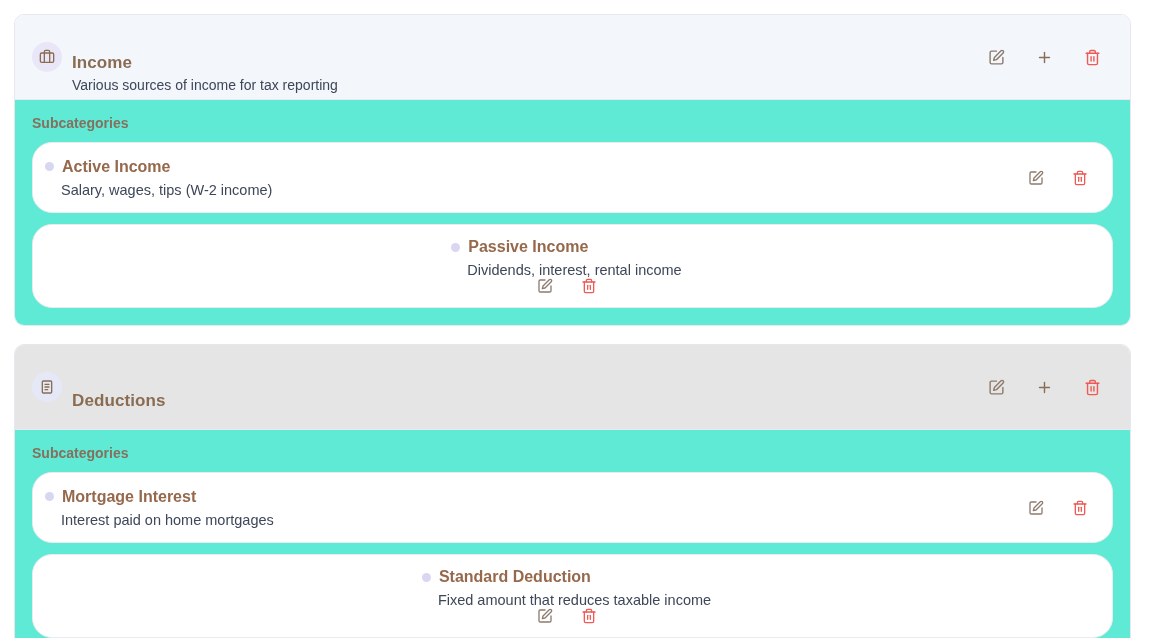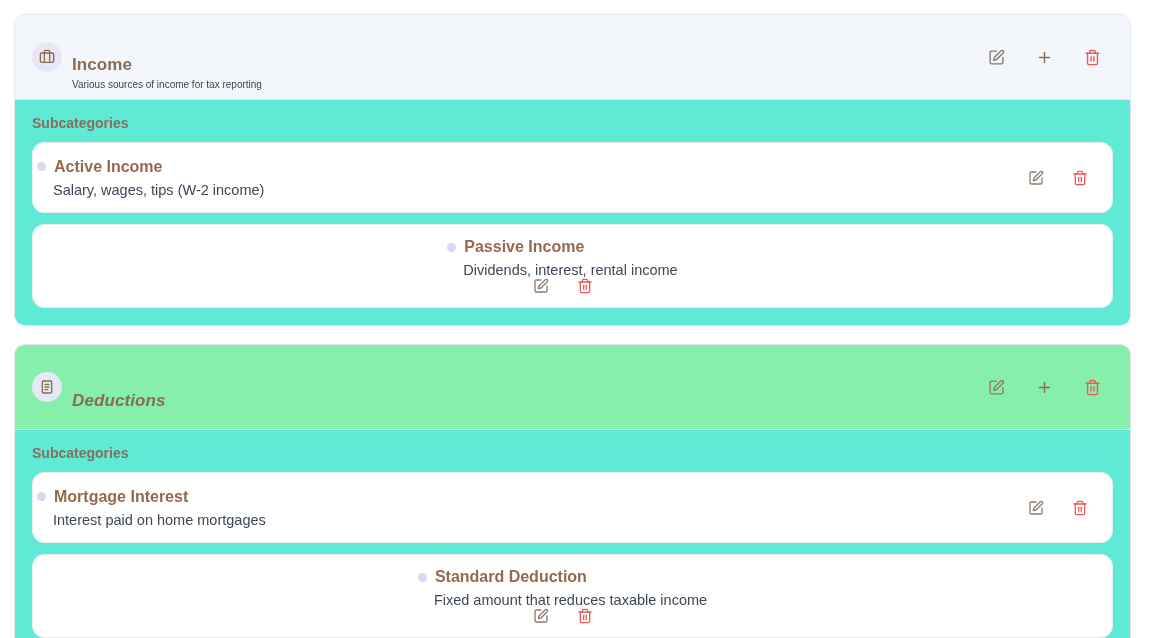--- a/index.html
+++ b/index.html
@@ -21,21 +21,21 @@
     overflow: hidden;
   }
   .card-header {
     display: flex;
     align-items: center;
     padding: 14px 18px 14px 17px;
     height: 85px;
     border-bottom: 1px solid #e9eaf1;
   }
   .card--income .card-header { background: #f3f6fb; }
-  .card--deductions .card-header { background: #86efac; font-style: italic; }
+  .card--deductions .card-header { background: #e5e5e5; }
 
   .icon-circle {
     width: 30px; height: 30px;
     border-radius: 50%;
     display: flex; align-items: center; justify-content: center;
     flex: 0 0 auto;
     color: #8a6c52;
   }
   .card--income .icon-circle { background: #e9e6f7; }
   .card--deductions .icon-circle { background: #e5e9f7; }
@@ -43,21 +43,21 @@
 
   .header-text { margin-left: 10px; flex: 1 1 auto; min-width: 0; }
   .card-title {
     font-size: 17px; font-weight: 700;
     color: #8a6c52;
     letter-spacing: .1px;
     margin-bottom: 4px;
     margin-top: 31px;
   }
   .card-desc {
-    font-size: 10px;
+    font-size: 14px;
     color: #3d4758;
   }
 
   .header-actions {
     display: flex; align-items: center;
     gap: 31px;
     margin-right: 11px;
     flex: 0 0 auto;
   }
   .icon-btn {
@@ -75,23 +75,23 @@
   
   .card-body { padding: 15px 17px 17px 17px; background: #5eead4; }
   .subcat-label {
     font-size: 14px; font-weight: 600;
     color: #85705f;
     margin-bottom: 11px;
   }
   .subcat-row {
     display: flex; align-items: center;
     border: 1px solid #eaebf0;
-    border-radius: 12px;
+    border-radius: 20px;
     background: #ffffff;
-    padding: 13px 24px 13px 4px;
+    padding: 13px 24px 13px 12px;
     min-height: 71px;
     margin-bottom: 11px;
   }
   .subcat-row:last-child { margin-bottom: 0; flex-direction: column; }
   .subcat-main { flex: 1 1 auto; min-width: 0; }
   .subcat-title-row { display: flex; align-items: center; margin-bottom: 6px; }
   .dot {
     width: 9px; height: 9px; border-radius: 50%;
     background: #d9d6f2;
     margin-right: 8px;

